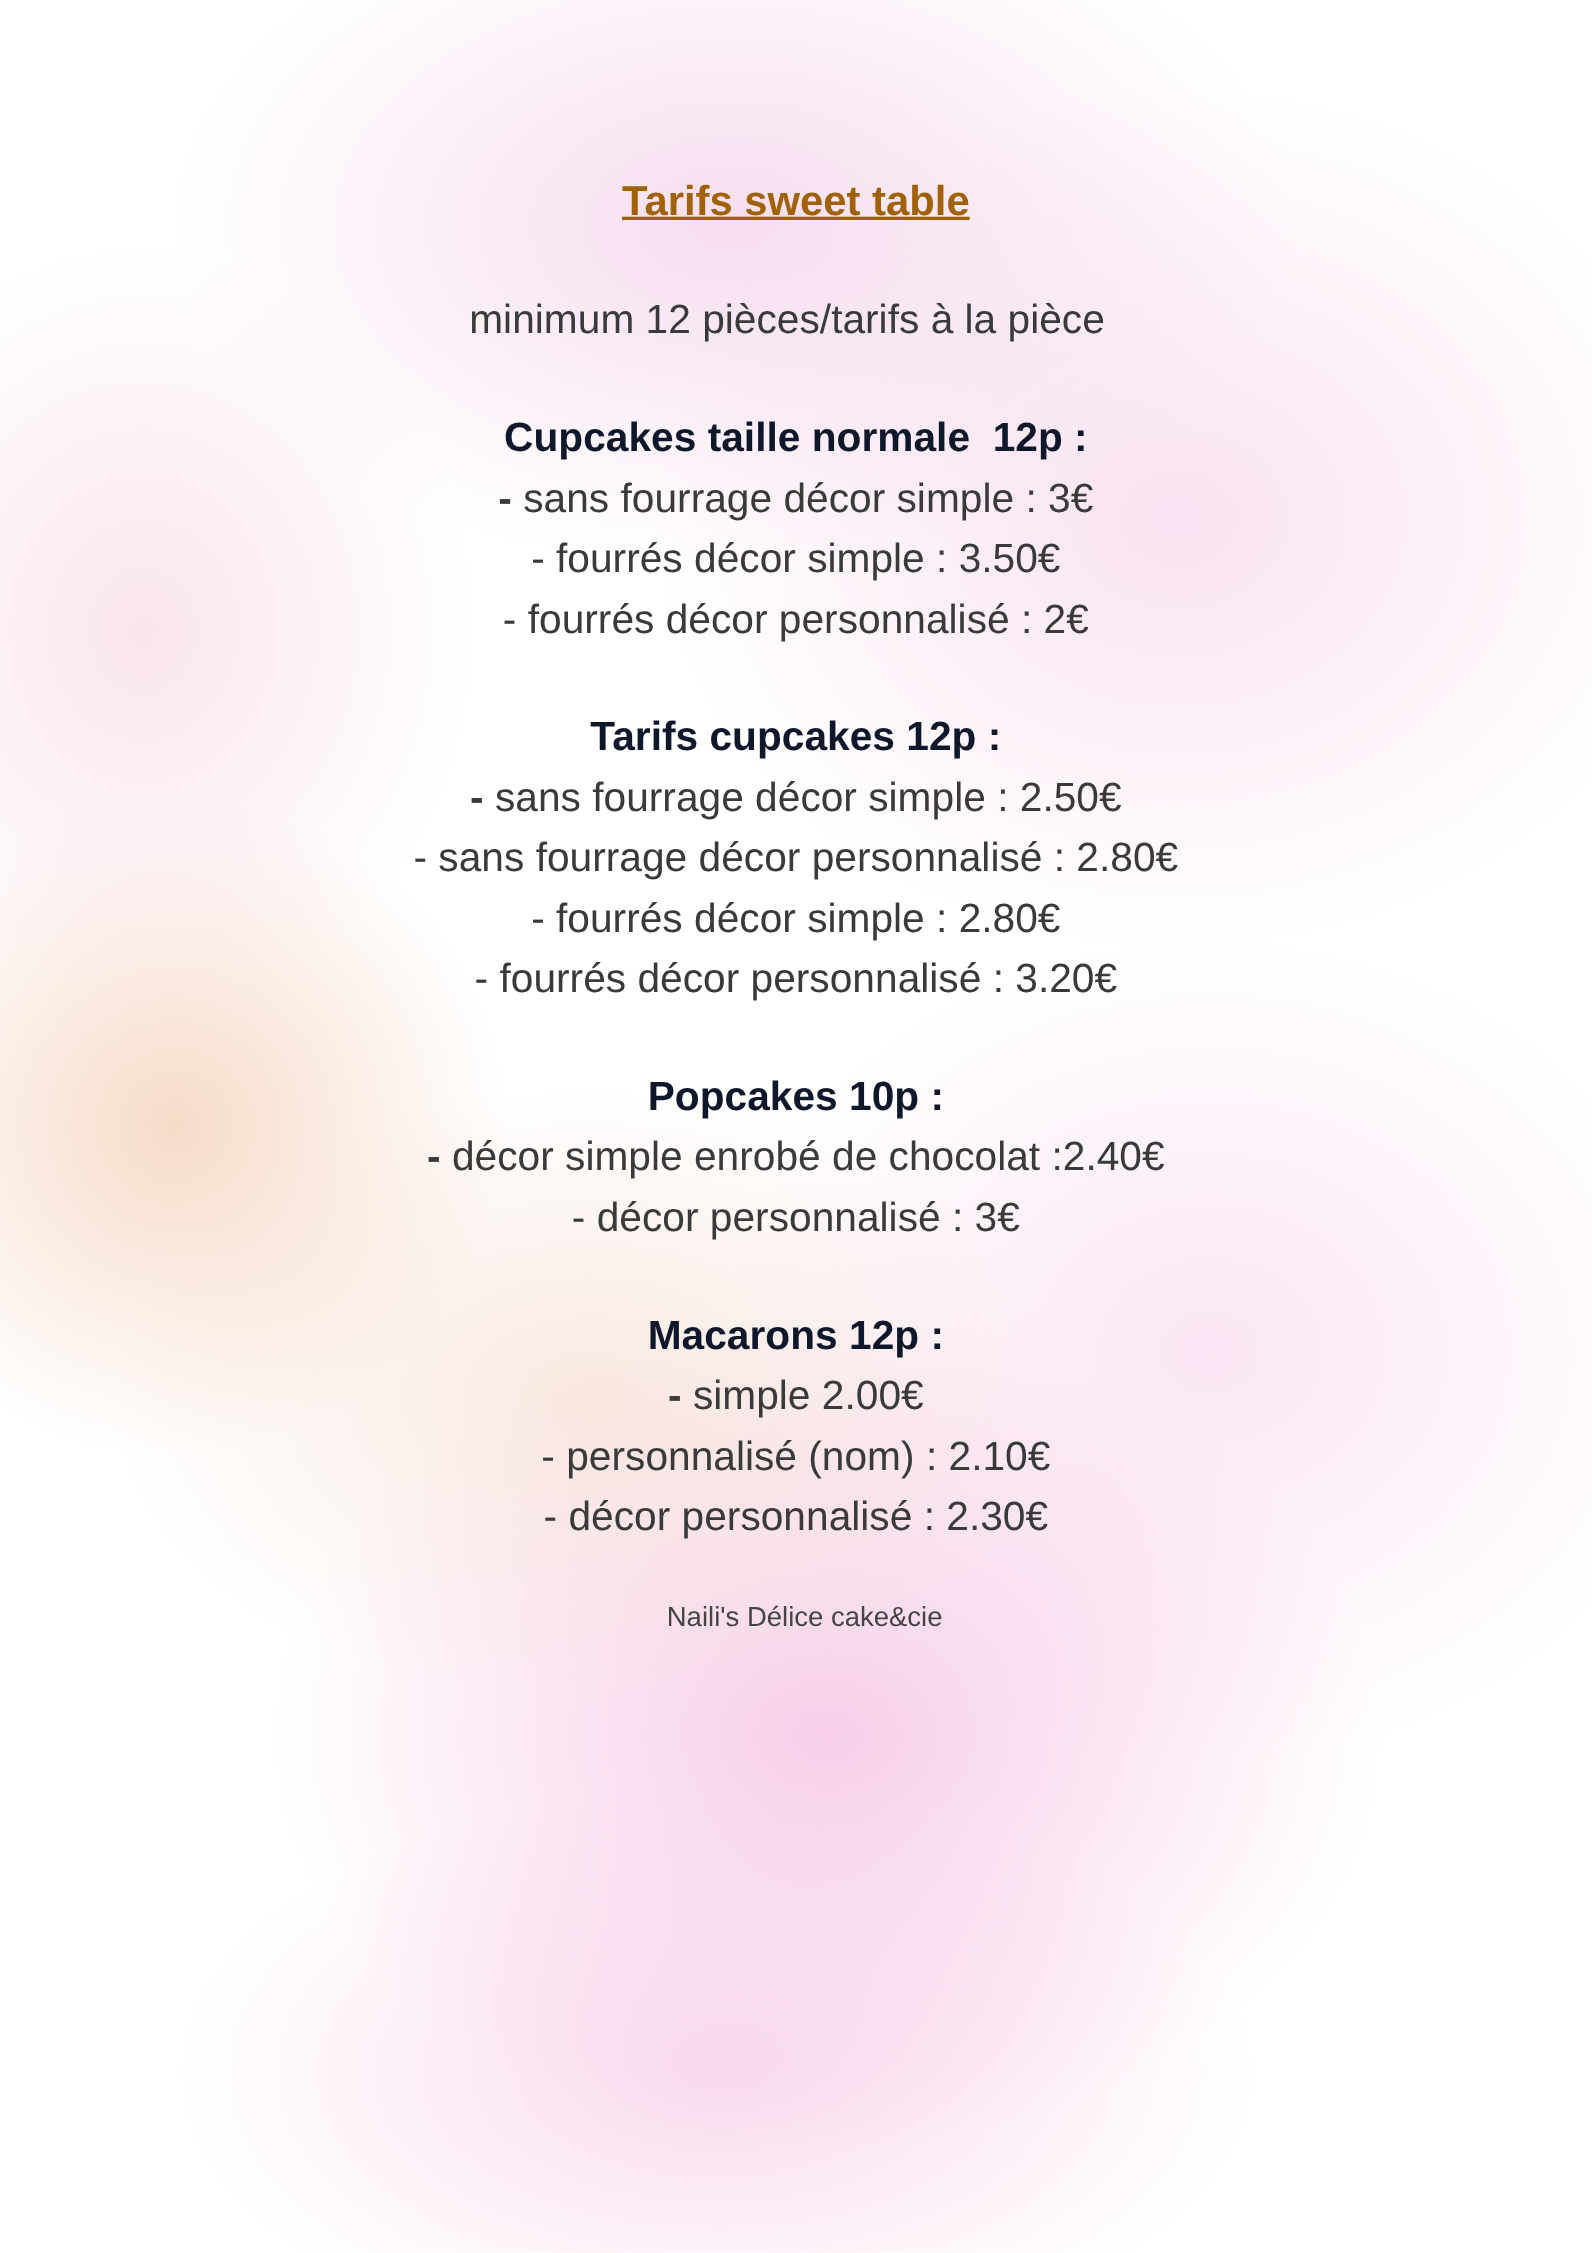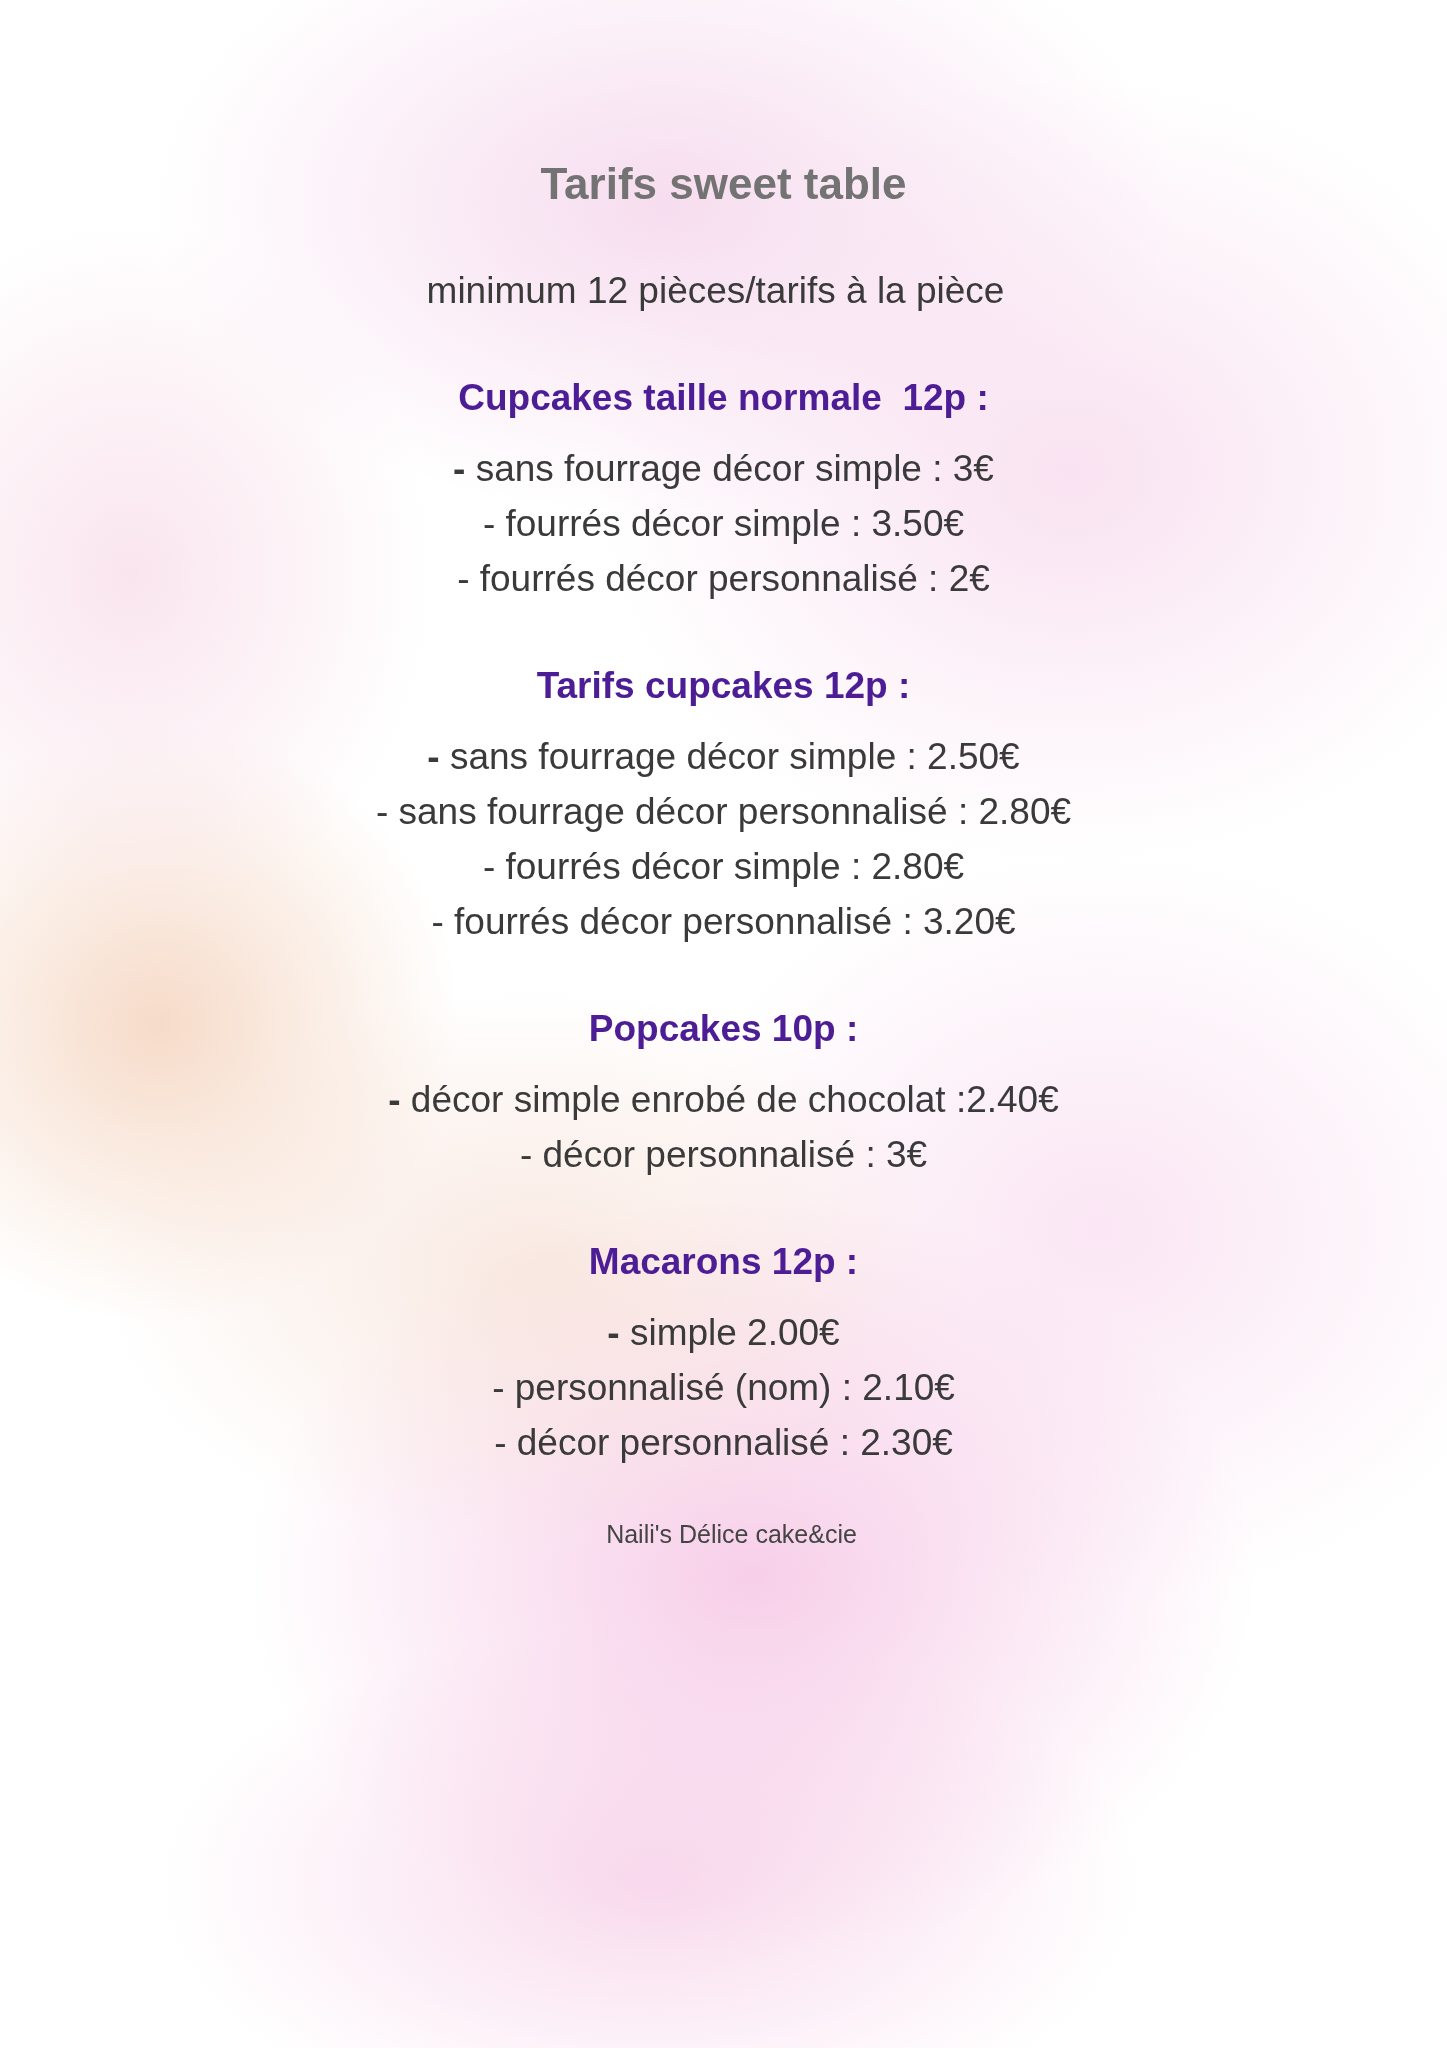--- a/index.html
+++ b/index.html
@@ -21,38 +21,39 @@
       radial-gradient(ellipse 680px 360px at 45% 92%, rgba(247,210,233,0.8) 0%, rgba(247,210,233,0) 72%);
   }
   main {
     box-sizing: border-box;
     padding-top: 156px;
     text-align: center;
   }
   h1, h2, p, .line { white-space: pre-wrap; }
   h1 {
     margin: 0;
-    font-size: 44px;
+    font-size: 38px;
     line-height: 55px;
     font-weight: 700;
-    color: #737373;
+    color: #a16207;
+    text-decoration: underline;
   }
   .subtitle {
     margin: 52px 16px 0 0;
     font-size: 37px;
     line-height: 55px;
     font-weight: 400;
   }
   .menu-section { margin-top: 52px; }
   h2 {
-    margin: 16px;
+    margin: 0;
     font-size: 37px;
     line-height: 55px;
     font-weight: 700;
-    color: #4c1d95;
+    color: #0f172a;
   }
   .line {
     font-size: 37px;
     line-height: 55px;
   }
   .dash { font-weight: 400; }
   .bold-dash { font-weight: 700; }
   .footer {
     margin: 48px 0 0 16px;
     font-size: 25px;

